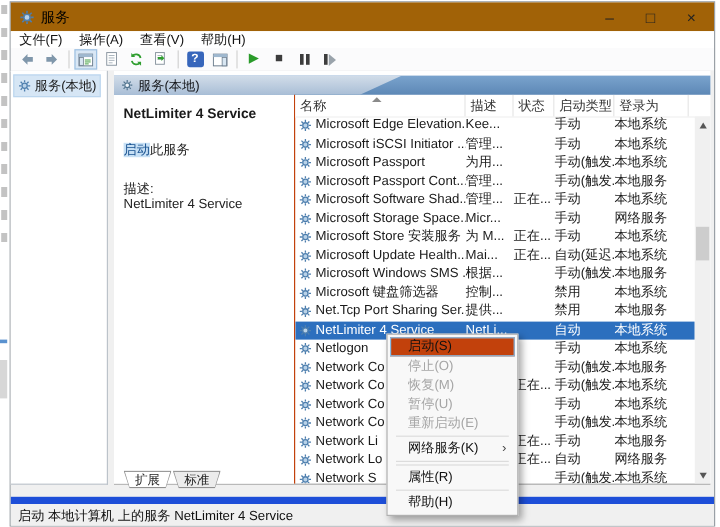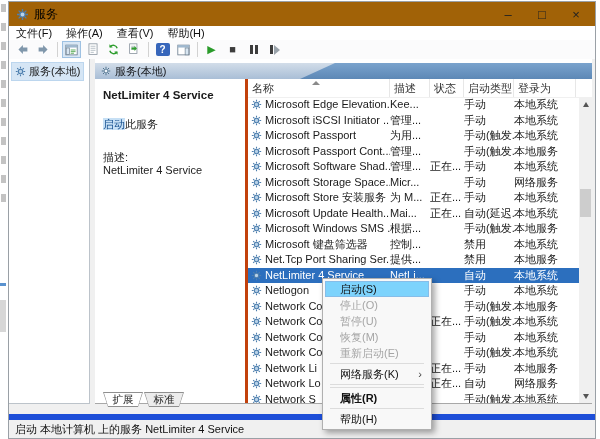--- a/index.html
+++ b/index.html
@@ -67,21 +67,21 @@
   
   #desc-pane{width:150px;flex:none;position:relative;background:#fff}
   .svc-title{position:absolute;left:8px;top:10px;font-weight:bold;font-size:11.5px;white-space:nowrap}
   .start-link{position:absolute;left:8px;top:38px;white-space:nowrap;cursor:pointer}
   .start-link .pfx{background:#c7e0f5;color:#17508f}
   .start-link .sfx{color:#222}
   .desc-label{position:absolute;left:8px;top:71px;color:#222}
   .desc-text{position:absolute;left:8px;top:85px;color:#222;white-space:nowrap}
 
   
-  #list{flex:1;position:relative;border-left:3px solid #c2410c;overflow:hidden}
+  #list{flex:1;position:relative;border-left:1px solid #c2410c;overflow:hidden}
   #lheader{position:absolute;left:0;right:0;top:0;height:18px;display:flex;background:#fff;
            border-bottom:1px solid #f0f0f0}
   .hc{flex:none;box-sizing:border-box;border-right:1px solid #e7e7e7;padding:2px 0 0 4px;
       color:#333;overflow:hidden;white-space:nowrap;position:relative}
   .sortcaret{position:absolute;left:64px;top:2px;width:0;height:0;border-left:4px solid transparent;
              border-right:4px solid transparent;border-bottom:4px solid #8a8a8a}
   #lrows{position:absolute;left:0;right:13px;top:18px;bottom:0;overflow:hidden}
   .lrow{display:flex;height:15.5px;line-height:15.5px;white-space:nowrap}
   .lrow.selected{background:#2c6fbe;color:#fff}
   .c{flex:none;overflow:hidden;white-space:nowrap;box-sizing:border-box}
@@ -111,23 +111,23 @@
              font-size:11px;color:#111}
 
   
   #context-menu{position:absolute;left:322px;top:278px;width:110px;background:#f8f8f8;
                 border:1px solid #b0b0b0;box-shadow:3px 3px 6px rgba(0,0,0,.35);
                 padding:2px 0;box-sizing:border-box;z-index:50}
   .mitem{margin:0 2px;height:16px;line-height:14px;display:flex;align-items:center;
          padding:0 6px 0 14px;border:1px solid transparent;box-sizing:border-box;font-size:11px;color:#111}
   .mitem .lbl{flex:1;white-space:nowrap;overflow:hidden}
   .mitem .sub{color:#444;font-size:11px}
-  .mitem.hl{background:#7dd3fc;border-color:#86bde8}
+  .mitem.hl{background:#c2410c;border-color:#86bde8}
   .mitem.dis{color:#a5a5a5}
-  .mitem.bold{font-weight:bold}
+  .mitem.bold{font-weight:normal}
   .msep{height:1px;background:#dcdcdc;margin:2px 7px}
 
   .gear{flex:none}
 </style>
 </head>
 <body>
 
 <div class="edge-strip">
   <div class="marks"></div>
     <div class="blue"></div>
@@ -578,24 +578,24 @@
 </div>
 
 <div id="context-menu">
     <div class="mitem hl">
       <span class="lbl">启动(S)</span>
     </div>
     <div class="mitem dis">
       <span class="lbl">停止(O)</span>
     </div>
     <div class="mitem dis">
+      <span class="lbl">恢复(M)</span>
+    </div>
+    <div class="mitem dis">
       <span class="lbl">暂停(U)</span>
-    </div>
-    <div class="mitem dis">
-      <span class="lbl">恢复(M)</span>
     </div>
     <div class="mitem dis">
       <span class="lbl">重新启动(E)</span>
     </div>
     <div class="msep"></div>
     <div class="mitem">
       <span class="lbl">网络服务(K)</span>
       <span class="sub">›</span>
     </div>
     <div class="msep"></div>

